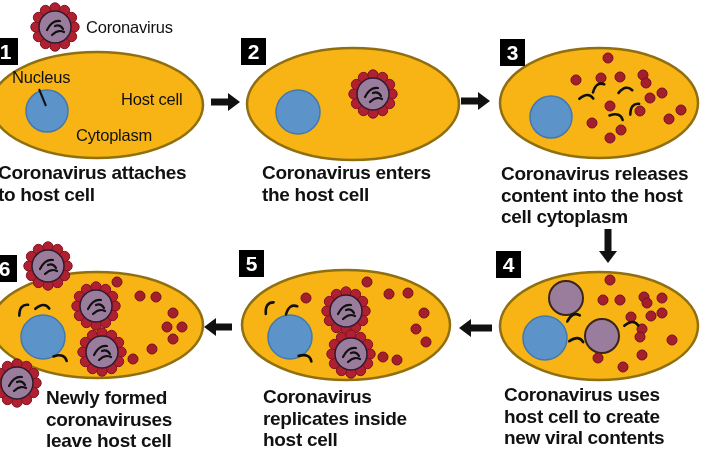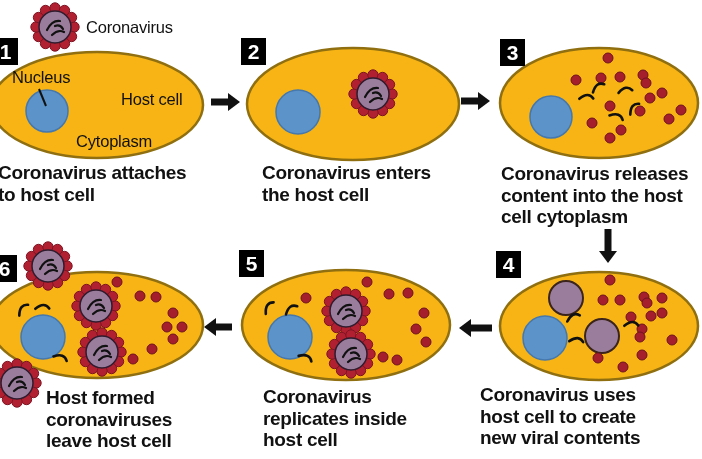--- a/index.html
+++ b/index.html
@@ -17,25 +17,25 @@
     letter-spacing:-0.2px;color:#111;white-space:nowrap;
   }
   .numbox{
     position:absolute;width:25px;height:27px;background:#000;color:#fff;
     display:flex;align-items:center;justify-content:center;
     font:bold 21px "Liberation Sans",sans-serif;
   }
   .num-1{left:-7px;top:38px}   .num-2{left:241px;top:38px}  .num-3{left:500px;top:39px}
   .num-4{left:496px;top:251px} .num-5{left:239px;top:250px} .num-6{left:-8px;top:255px}
   .cap-1{left:-2px;top:162px}  .cap-2{left:262px;top:162px} .cap-3{left:501px;top:163px}
-  .cap-4{left:480px;top:384px} .cap-5{left:263px;top:386px} .cap-6{left:46px;top:387px}
+  .cap-4{left:504px;top:384px} .cap-5{left:263px;top:386px} .cap-6{left:46px;top:387px}
   .lbl-coronavirus{left:86px;top:18px}
   .lbl-nucleus{left:12px;top:68px}
   .lbl-hostcell{left:121px;top:90px}
-  .lbl-cytoplasm{left:76px;top:132px}
+  .lbl-cytoplasm{left:76px;top:126px}
 </style>
 </head>
 <body>
 
 <div id="figure">
   <svg id="scene" width="702" height="459" viewBox="0 0 702 459">
       <ellipse cx="97" cy="105" rx="106" ry="53" fill="#F7B414" stroke="#8F6F10" stroke-width="2.5"></ellipse>
       <circle cx="47" cy="111" r="21" fill="#5C93C9" stroke="#4478AE" stroke-width="1.5"></circle>
       <line x1="39" y1="89" x2="46" y2="106" stroke="#111111" stroke-width="2"></line>
       <g>
@@ -302,16 +302,16 @@
 the host cell</div>
   <div class="caption cap-3">Coronavirus releases
 content into the host
 cell cytoplasm</div>
   <div class="caption cap-4">Coronavirus uses
 host cell to create
 new viral contents</div>
   <div class="caption cap-5">Coronavirus
 replicates inside
 host cell</div>
-  <div class="caption cap-6">Host formed
+  <div class="caption cap-6">Newly formed
 coronaviruses
 leave host cell</div>
 </div>
 
 </body></html>

